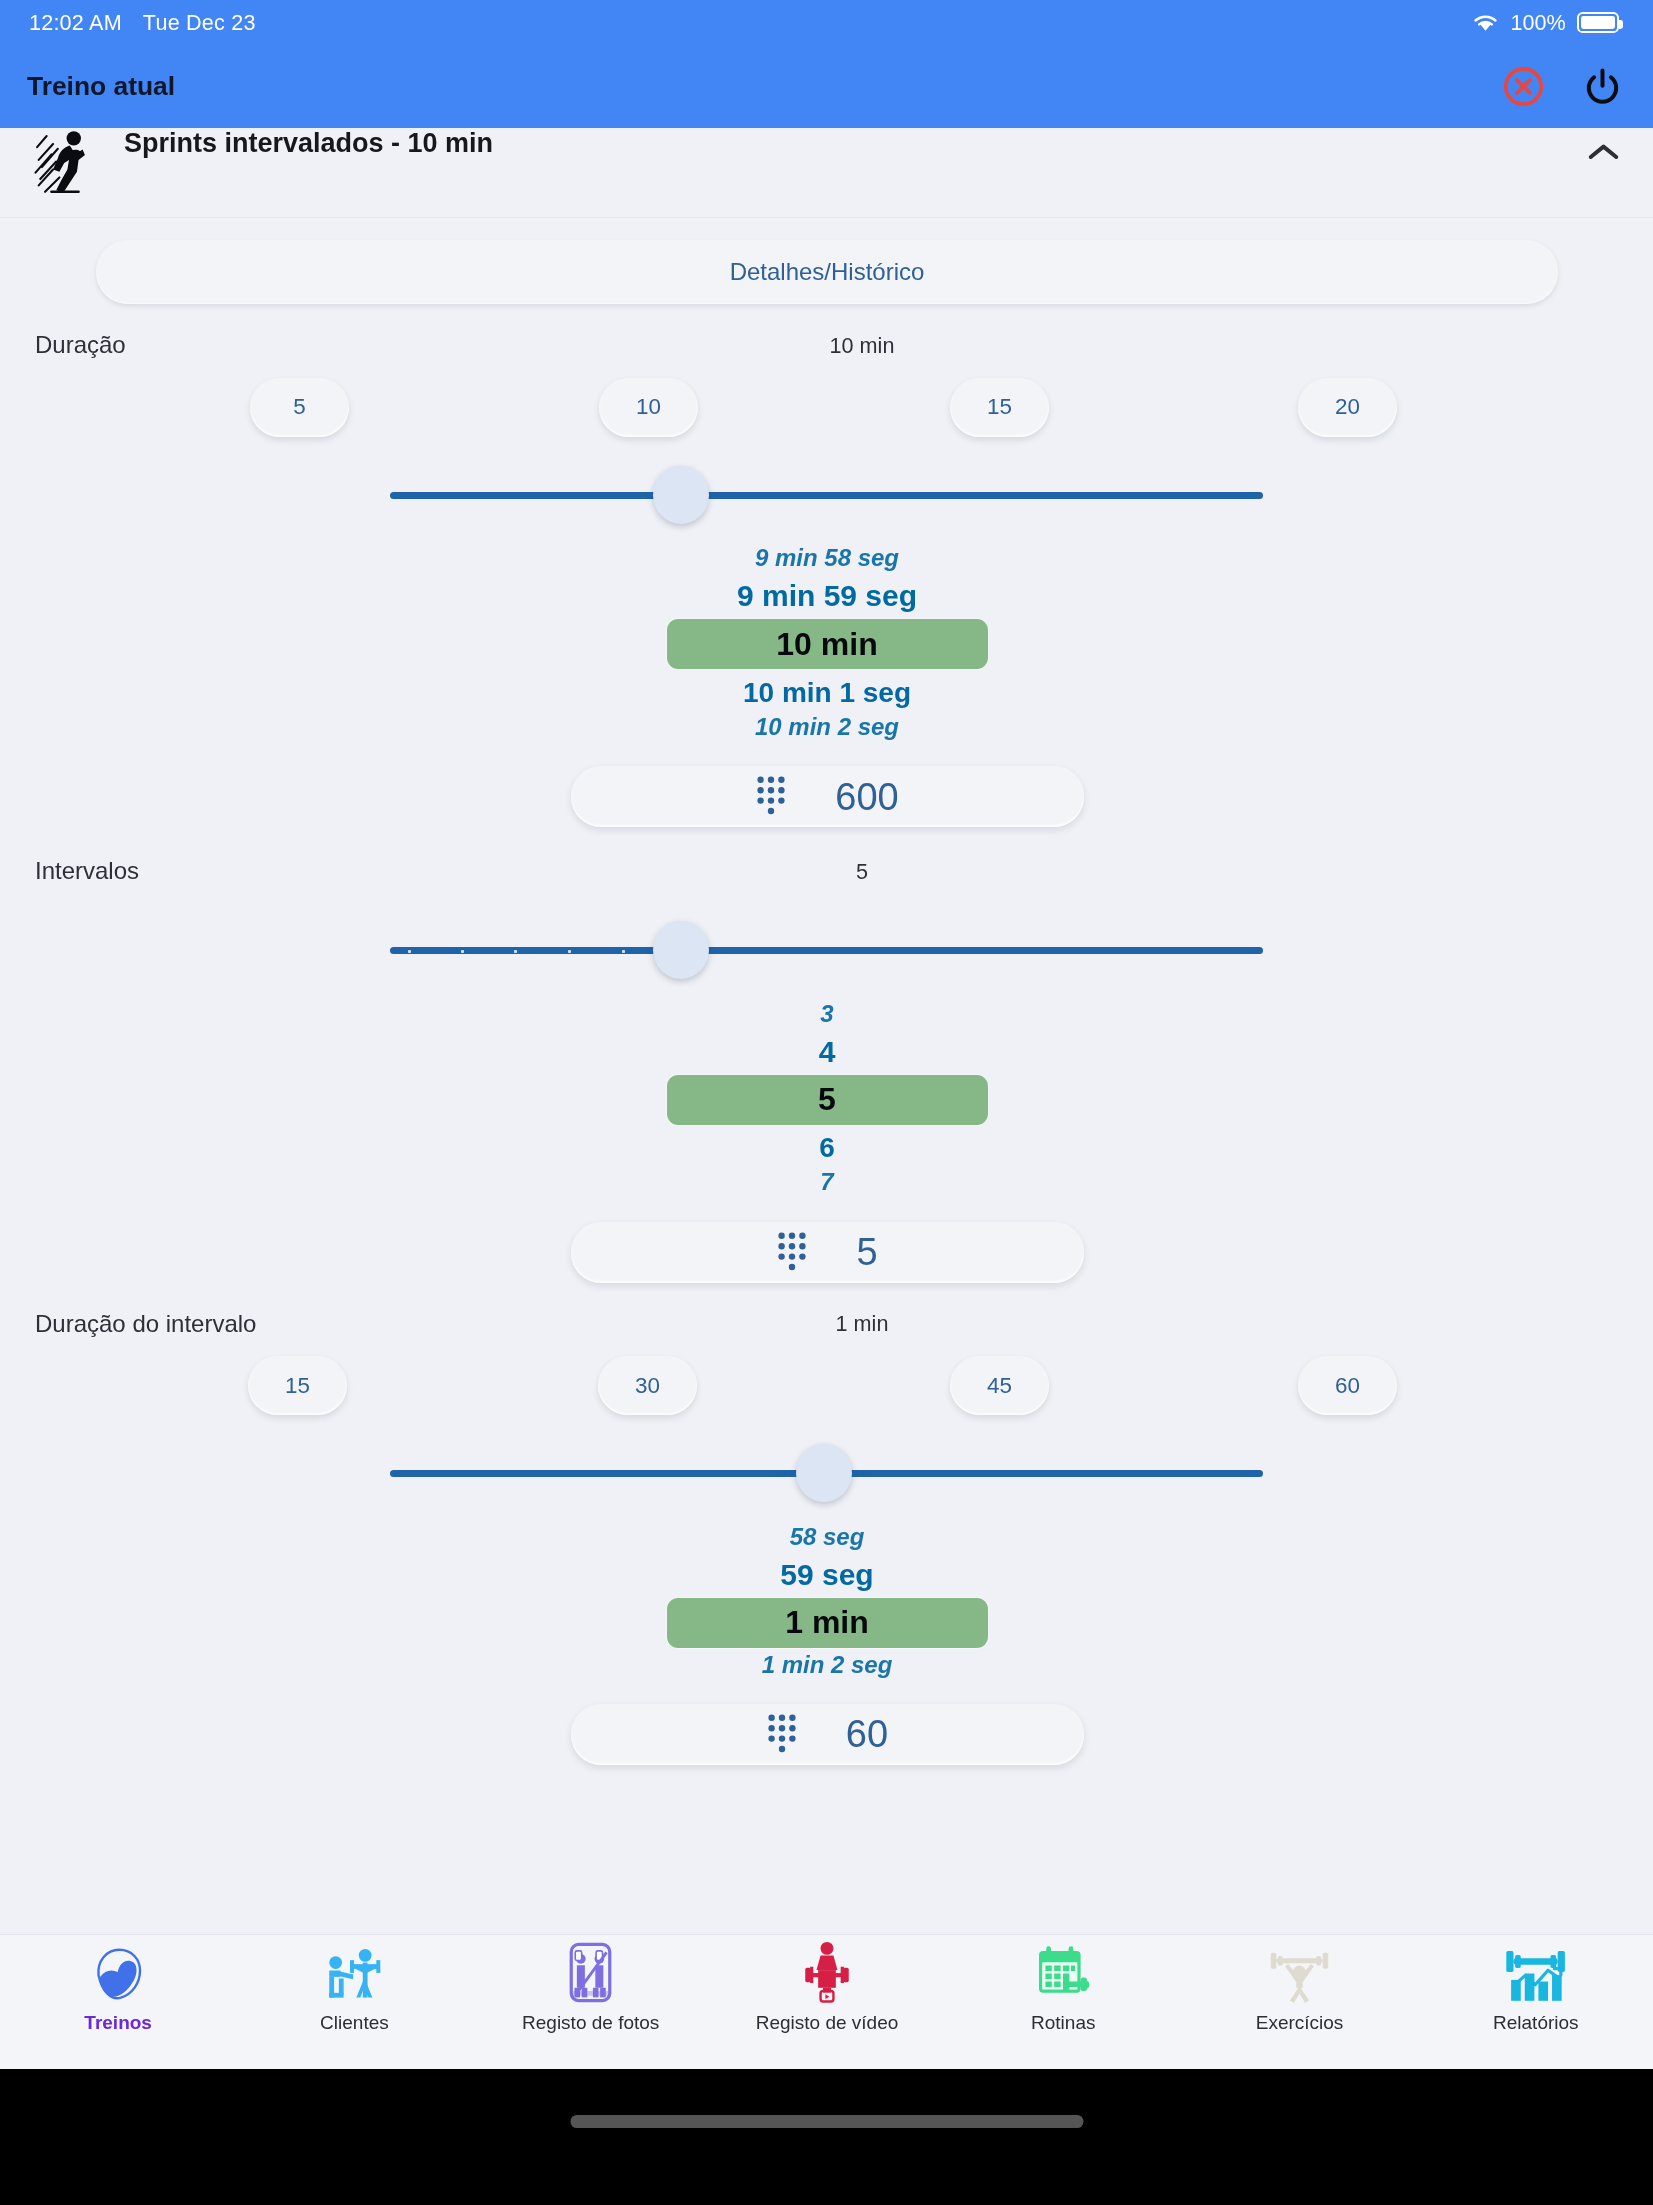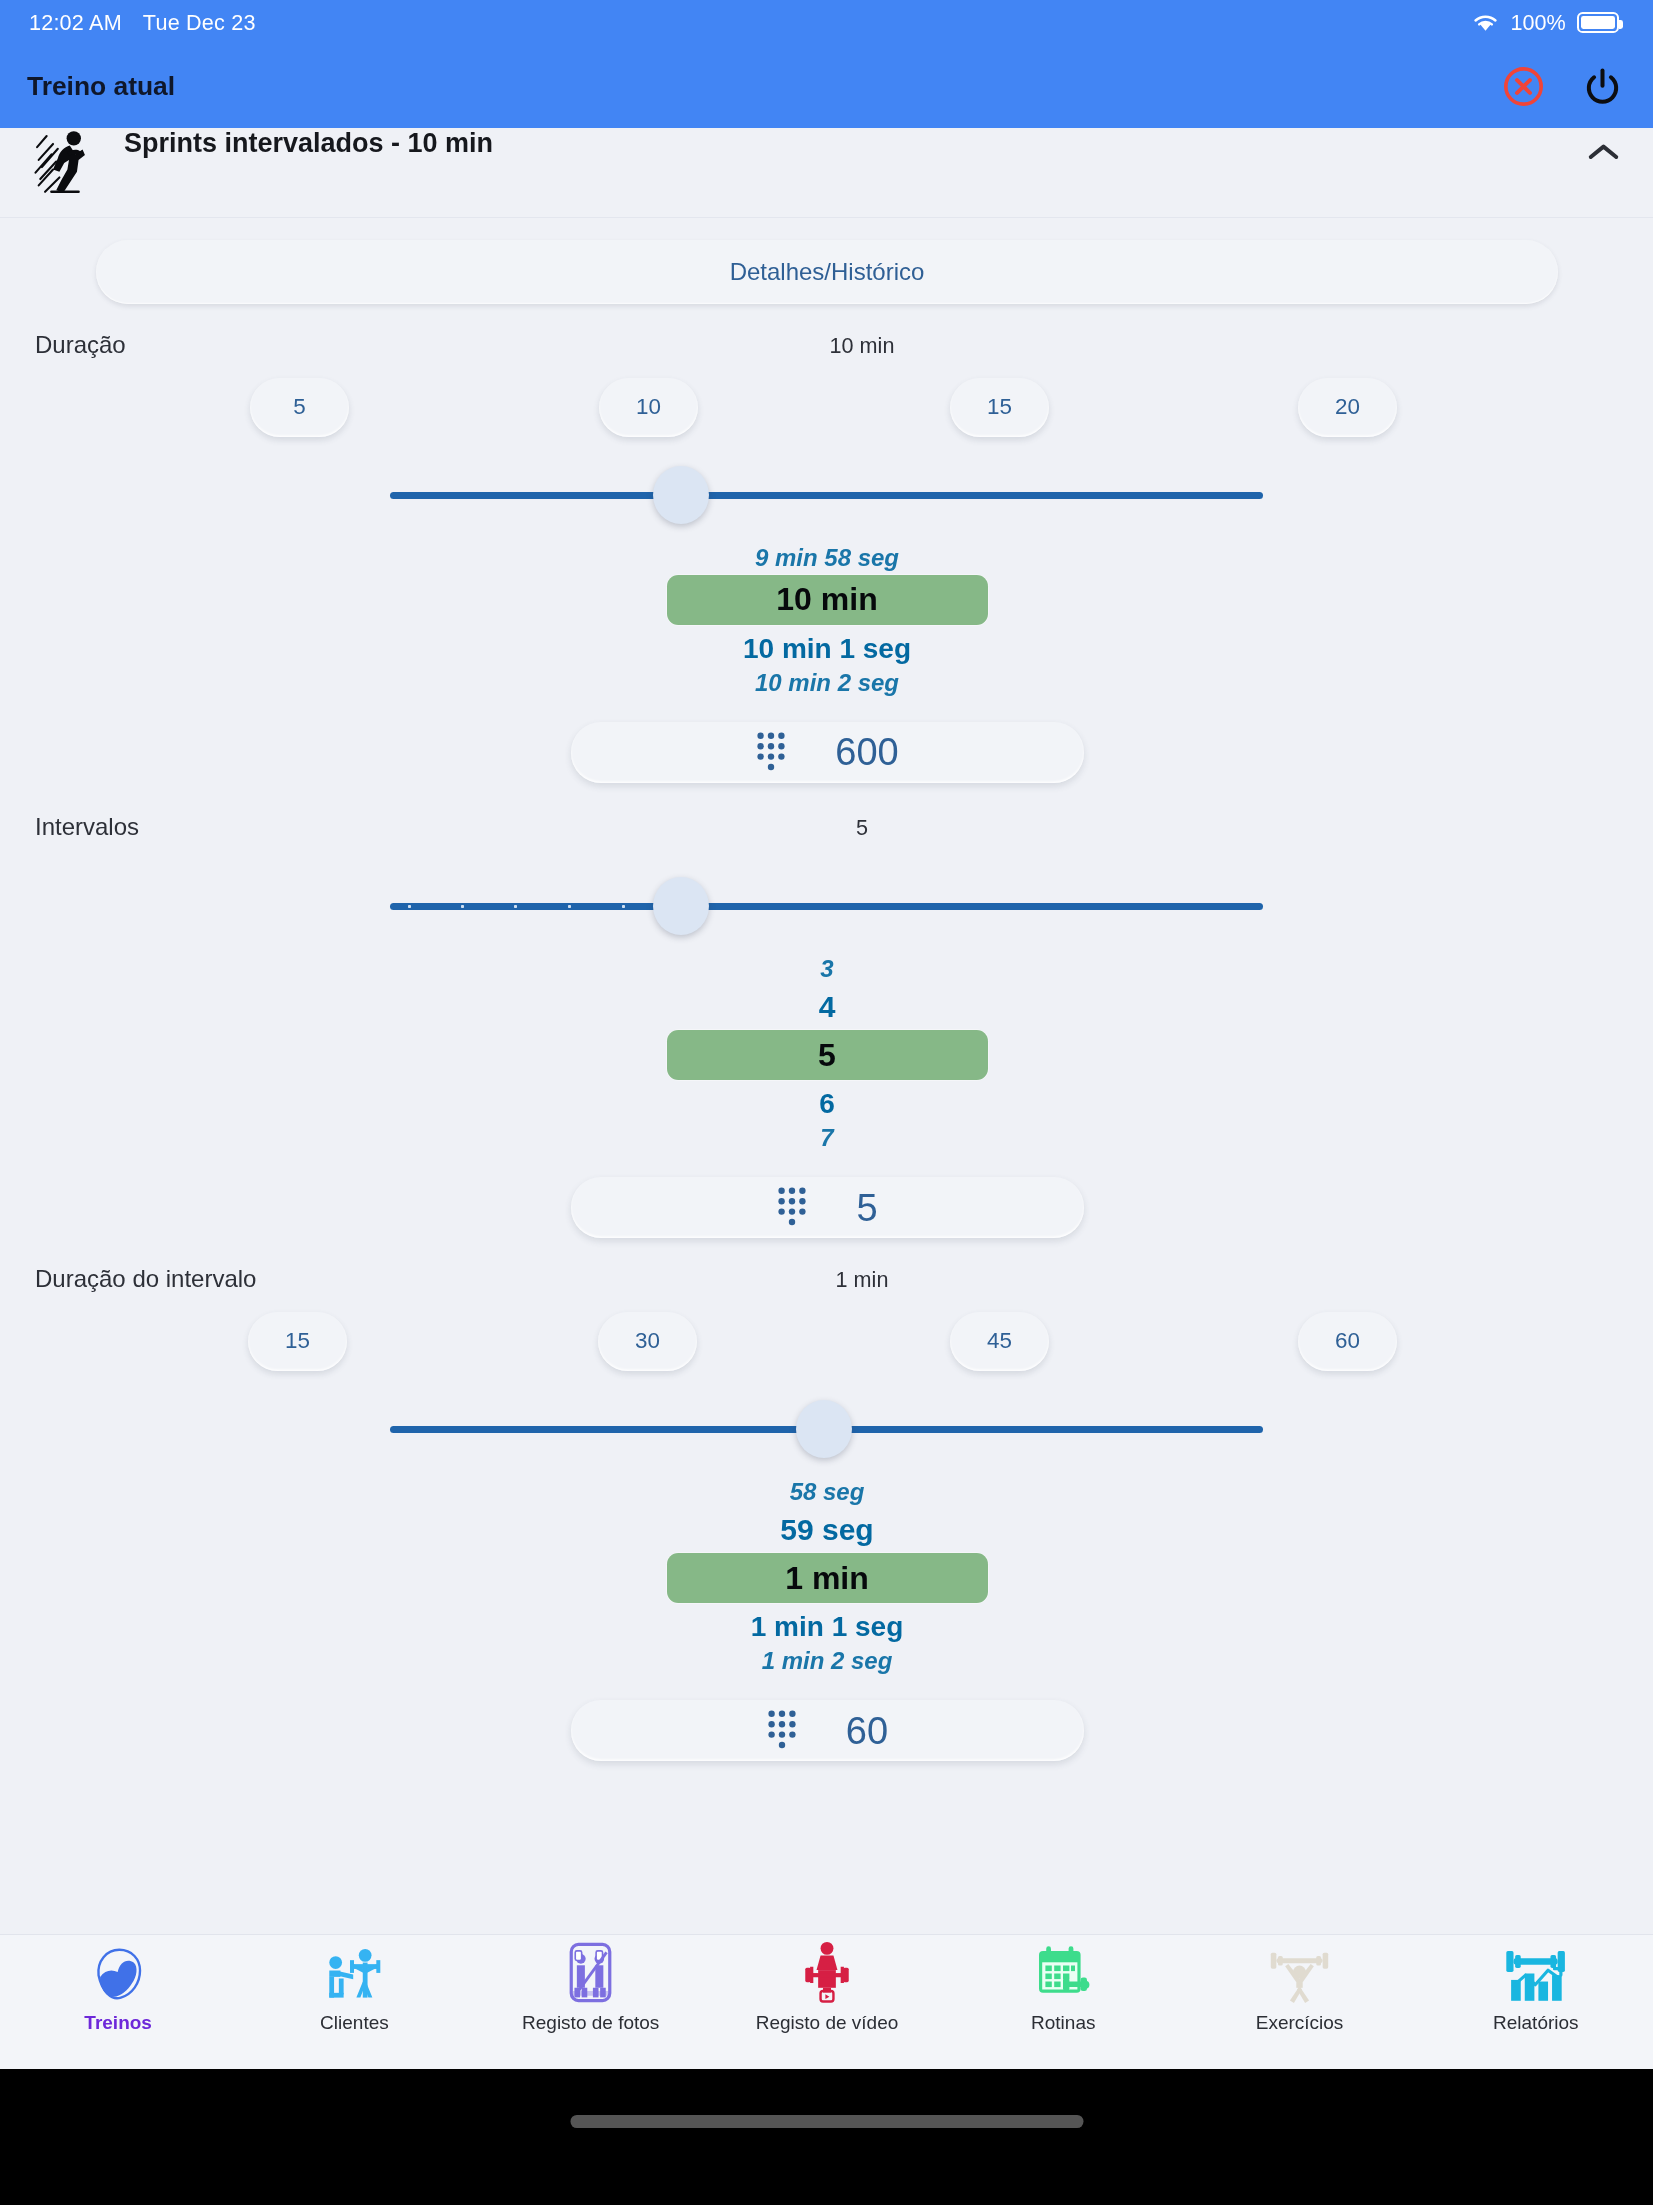--- a/index.html
+++ b/index.html
@@ -253,20 +253,21 @@
         <div class="chip" style="left:1298px">20</div>
       </div>
 
       <div class="slider-wrap">
         <div class="track"></div>
         <div class="thumb" style="left:653px"></div>
       </div>
 
       <div class="wheel">
         <div class="wheel-row r0">9 min 58 seg</div>
+        <div class="wheel-row r1">9 min 59 seg</div>
         <div class="wheel-sel">10 min</div>
         <div class="wheel-row r3">10 min 1 seg</div>
         <div class="wheel-row r4">10 min 2 seg</div>
       </div>
 
       <div class="numfield">
         <span class="dialpad">
           <svg width="32" height="42" viewBox="0 0 40 52">
             <g fill="#2f6096">
               <circle cx="7" cy="7" r="4"></circle>
@@ -347,21 +348,20 @@
 
       <div class="slider-wrap">
         <div class="track"></div>
         <div class="thumb" style="left:796px"></div>
       </div>
 
       <div class="wheel">
         <div class="wheel-row r0">58 seg</div>
         <div class="wheel-row r1">59 seg</div>
         <div class="wheel-sel">1 min</div>
-        <div class="wheel-row r3">1 min 1 seg</div>
         <div class="wheel-row r4">1 min 2 seg</div>
       </div>
 
       <div class="numfield">
         <span class="dialpad">
           <svg width="32" height="42" viewBox="0 0 40 52">
             <g fill="#2f6096">
               <circle cx="7" cy="7" r="4"></circle>
                 <circle cx="20" cy="7" r="4"></circle>
                 <circle cx="33" cy="7" r="4"></circle>

